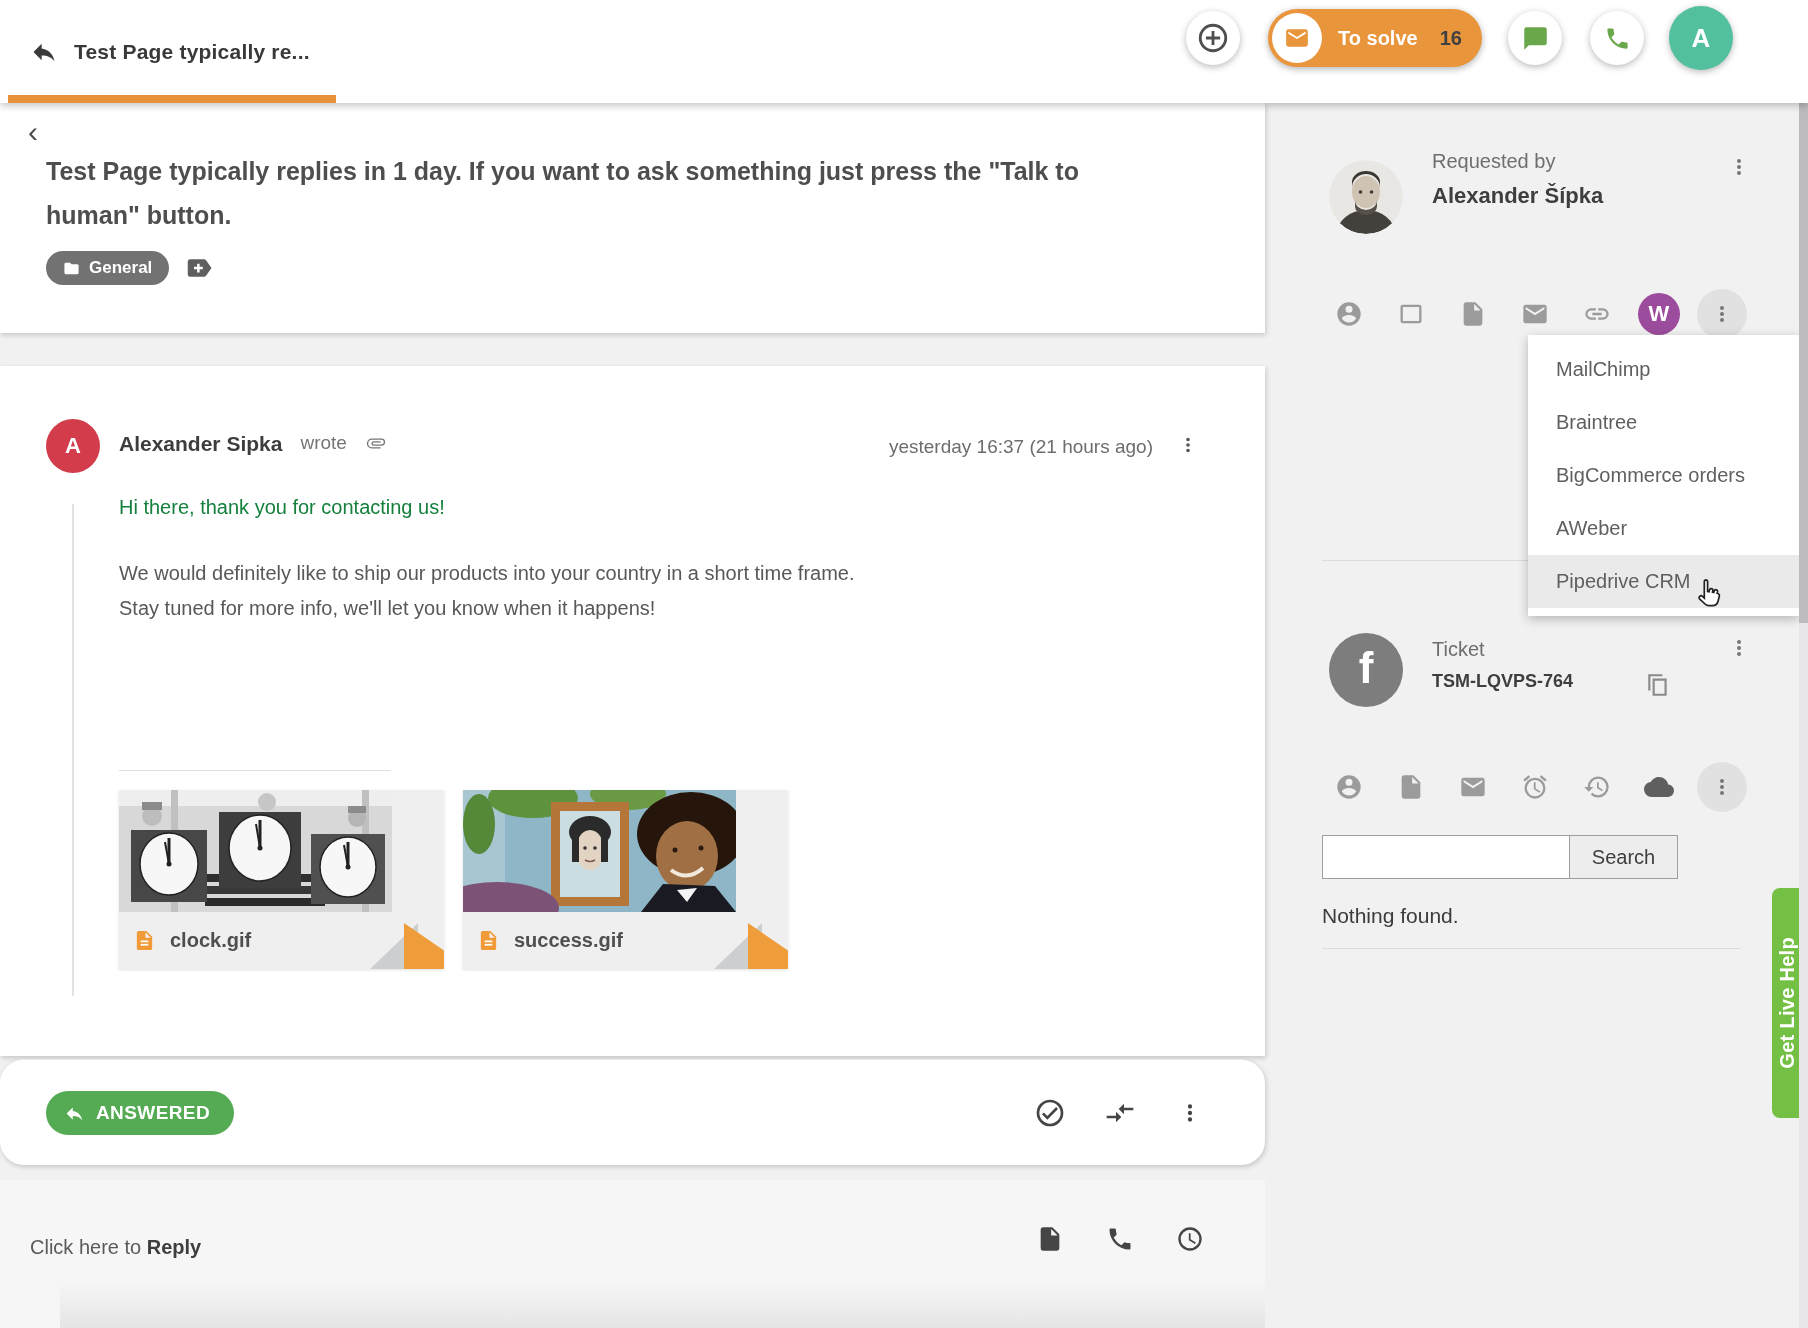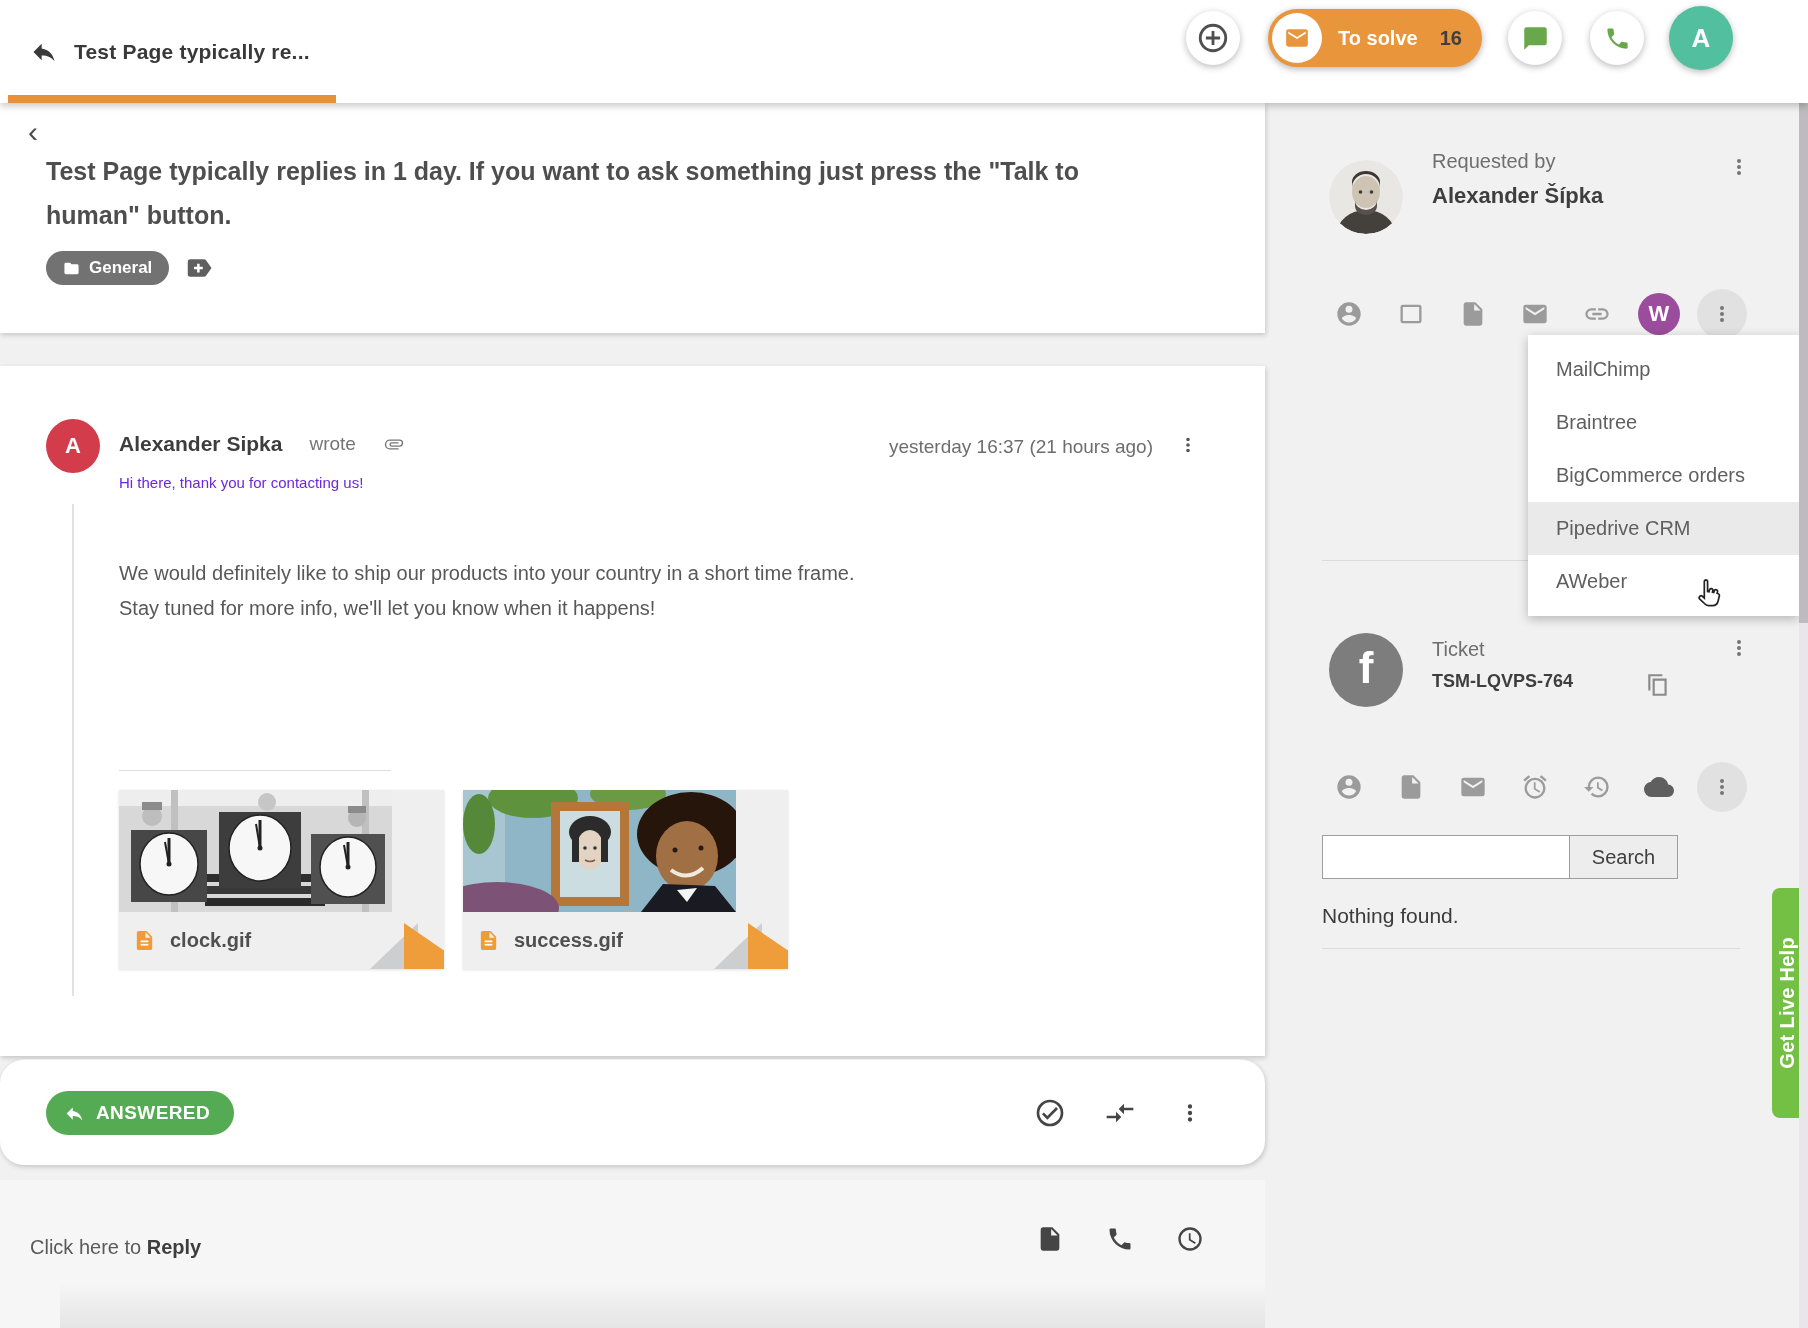--- a/index.html
+++ b/index.html
@@ -42,28 +42,28 @@
   .tags-row { position:absolute; left:46px; top:148px; display:flex; align-items:center; gap:14px; }
   .tag-pill { height:34px; border-radius:17px; background:#727272; color:#fff; display:flex; align-items:center;
               gap:9px; padding:0 17px; font-size:17px; font-weight:bold; cursor:pointer; }
   .add-tag { width:32px; height:32px; display:flex; align-items:center; justify-content:center; cursor:pointer; }
 
   
   .thread { position:absolute; left:0; top:263px; width:1265px; height:690px; }
   .msg-avatar { position:absolute; left:46px; top:53px; width:54px; height:54px; border-radius:50%;
                 background:#d23c4b; color:#fff; font-weight:bold; font-size:22px; display:flex;
                 align-items:center; justify-content:center; }
-  .msg-headrow { position:absolute; left:119px; top:66px; display:flex; align-items:center; gap:27px; }
+  .msg-headrow { position:absolute; left:119px; top:66px; display:flex; gap:18px; }
   .msg-author { font-size:21px; font-weight:bold; color:#3d3d3d; }
   .msg-action { font-size:19px; color:#757575; }
   .msg-time { position:absolute; right:112px; top:70px; font-size:19px; color:#6d6d6d; }
   .msg-kebab { position:absolute; right:62px; top:64px; width:30px; height:30px; display:flex; align-items:center;
                justify-content:center; cursor:pointer; }
   .thread-line { position:absolute; left:72px; top:138px; width:2px; height:492px; background:#e3e2e2; }
-  .msg-p1 { position:absolute; left:119px; top:108px; font-size:15px; color:#6d28d9; }
+  .msg-p1 { position:absolute; left:119px; top:130px; font-size:20px; color:#15803d; }
   .msg-p2 { position:absolute; left:119px; top:190px; font-size:20px; color:#585858; line-height:35px; }
   .attach-divider { position:absolute; left:119px; top:404px; width:272px; height:1px; background:#dfdedf; }
   .attach-row { position:absolute; left:119px; top:424px; display:flex; gap:19px; }
   .attach-card { width:325px; height:179px; position:relative; cursor:pointer; background:#f0eff0;
                  box-shadow:0 1px 3px rgba(0,0,0,.12); }
   .attach-img { width:273px; height:122px; display:block; }
   .attach-caption { position:absolute; left:0; top:122px; width:273px; height:57px; background:#f0eff0;
                     display:flex; align-items:center; gap:14px; padding-left:14px; }
   .attach-name { font-size:20px; font-weight:bold; color:#4f4f4f; }
   .fold { position:absolute; right:0; bottom:0; width:74px; height:46px; overflow:hidden; }
@@ -499,22 +499,22 @@
       <input class="search-input" type="text" value="" style="">
       <button class="search-btn">Search</button>
     </div>
     <div class="nothing-found">Nothing found.</div>
     <div class="sb-divider2"></div>
 
     <div class="dropdown">
       <div class="dd-item">MailChimp</div>
       <div class="dd-item">Braintree</div>
       <div class="dd-item">BigCommerce orders</div>
+      <div class="dd-item">AWeber</div>
       <div class="dd-item hover">Pipedrive CRM</div>
-      <div class="dd-item">AWeber</div>
     </div>
 
     <svg class="hand-cursor" width="34" height="38" viewBox="0 0 24 26">
       <path d="M9 1.6c.75 0 1.3.62 1.3 1.37v6.9l1 .12.32-1.25c.2-.72.87-1.1 1.5-.93.64.18 1.03.83.85 1.5l-.25 1.02.95.2.3-1.02c.2-.68.86-1.05 1.5-.87.63.18 1 .84.83 1.5l-.28.94.83.3c.6.23.93.85.78 1.47l-.95 3.9c-.44 1.8-2.06 3.05-3.9 3.05h-2.5c-1.05 0-2.06-.42-2.8-1.16l-3.7-3.5c-.52-.52-.52-1.37 0-1.9.52-.5 1.37-.5 1.9 0l1.3 1.25V2.97c0-.75.55-1.37 1.3-1.37z" fill="#ffffff" stroke="#222222" stroke-width="1.2"></path>
     </svg>
 
     <div class="help-tab">
       <span>Get Live Help</span>
     </div>
 

